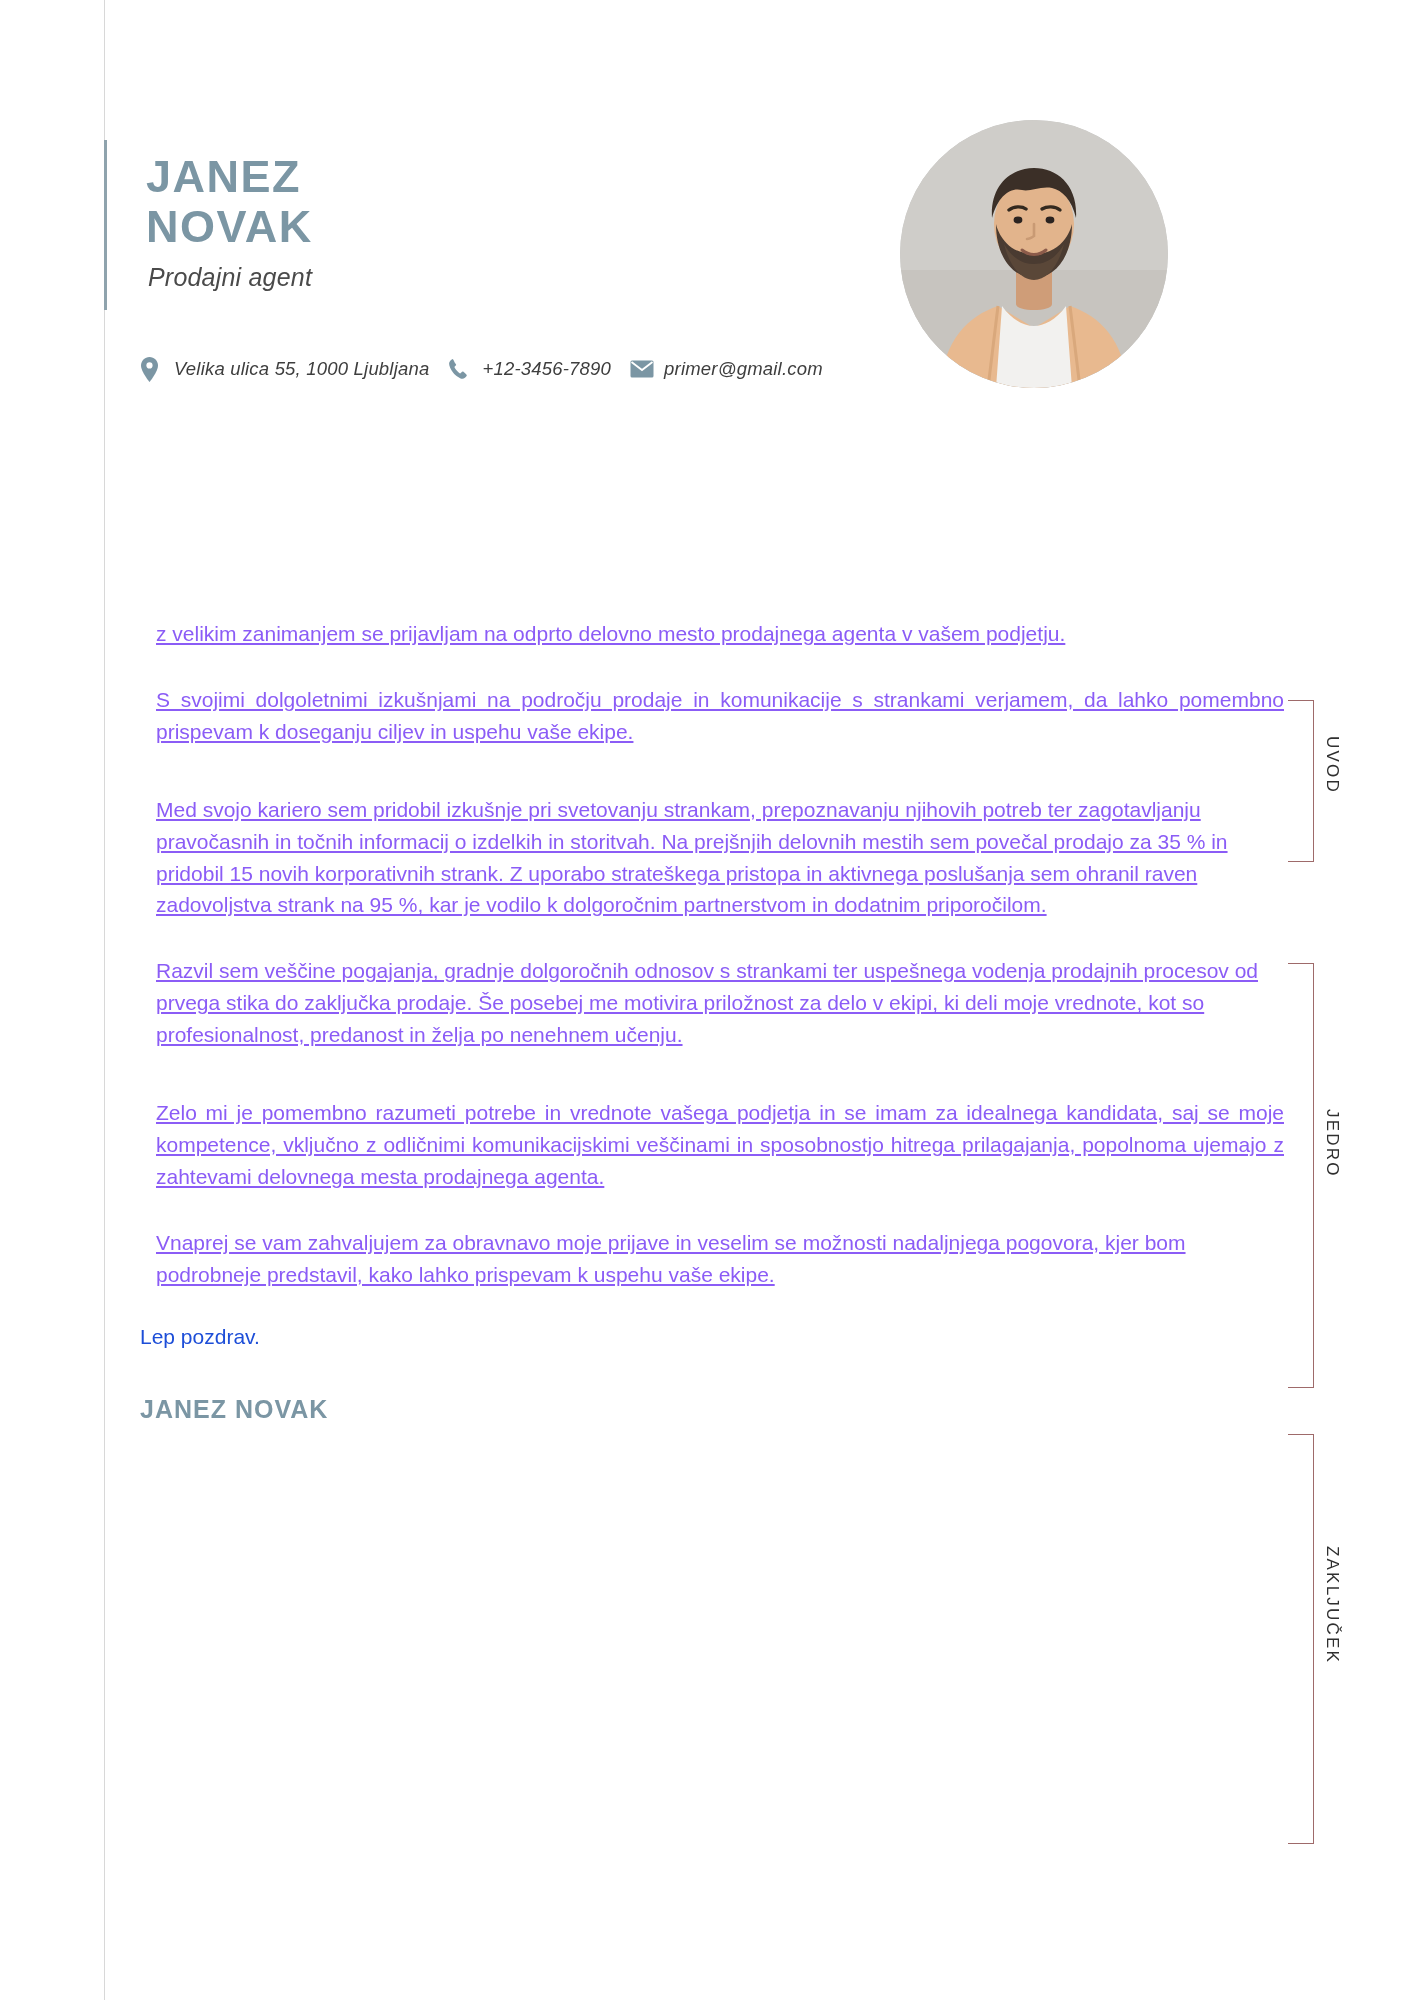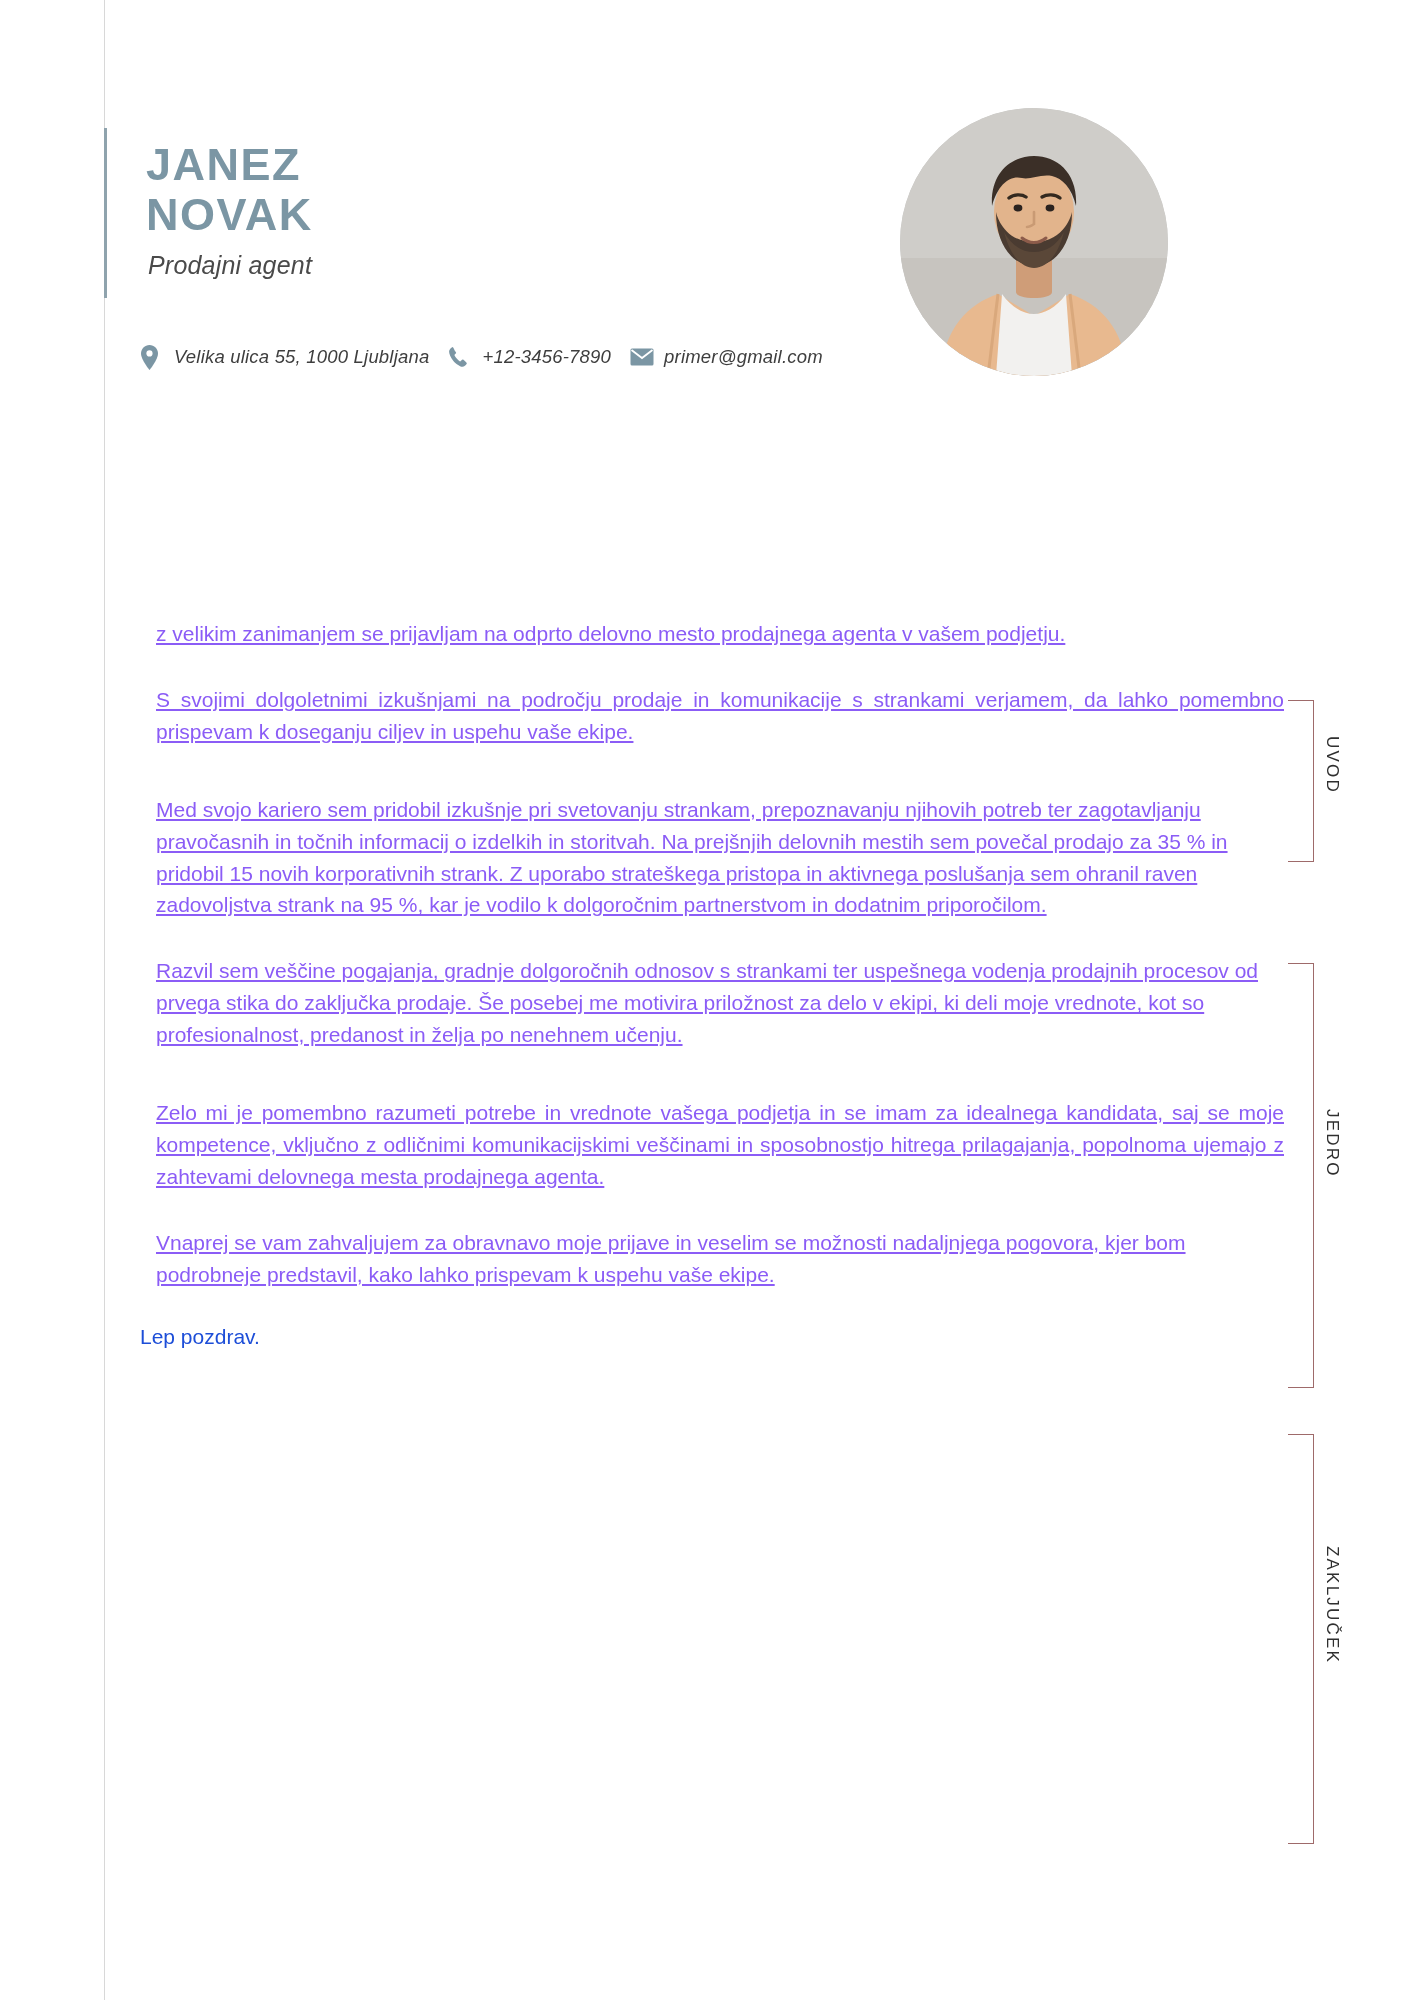--- a/index.html
+++ b/index.html
@@ -23,21 +23,21 @@
     top: 0;
     width: 1px;
     height: 2000px;
     background: #d8d8d8;
   }
 
   
   .header {
     position: absolute;
     left: 0;
-    top: 0;
+    top: 12px;
     width: 1414px;
     height: 500px;
   }
   .header-rule {
     position: absolute;
     left: 104px;
     top: 128px;
     width: 3px;
     height: 170px;
     background: #8fa3ad;
@@ -274,20 +274,21 @@
   <p class="para">z velikim zanimanjem se prijavljam na odprto delovno mesto prodajnega agenta v vašem podjetju.</p>
   <p class="para">S svojimi dolgoletnimi izkušnjami na področju prodaje in komunikacije s strankami verjamem, da lahko pomembno prispevam k doseganju ciljev in uspehu vaše ekipe.</p>
   <div class="section-gap"></div>
   <p class="para nojust">Med svojo kariero sem pridobil izkušnje pri svetovanju strankam, prepoznavanju njihovih potreb ter zagotavljanju pravočasnih in točnih informacij o izdelkih in storitvah. Na prejšnjih delovnih mestih sem povečal prodajo za 35 % in pridobil 15 novih korporativnih strank. Z uporabo strateškega pristopa in aktivnega poslušanja sem ohranil raven zadovoljstva strank na 95 %, kar je vodilo k dolgoročnim partnerstvom in dodatnim priporočilom.</p>
   <p class="para nojust">Razvil sem veščine pogajanja, gradnje dolgoročnih odnosov s strankami ter uspešnega vodenja prodajnih procesov od prvega stika do zaključka prodaje. Še posebej me motivira priložnost za delo v ekipi, ki deli moje vrednote, kot so profesionalnost, predanost in želja po nenehnem učenju.</p>
   <div class="section-gap"></div>
   <p class="para">Zelo mi je pomembno razumeti potrebe in vrednote vašega podjetja in se imam za idealnega kandidata, saj se moje kompetence, vključno z odličnimi komunikacijskimi veščinami in sposobnostjo hitrega prilagajanja, popolnoma ujemajo z zahtevami delovnega mesta prodajnega agenta.</p>
   <p class="para nojust">Vnaprej se vam zahvaljujem za obravnavo moje prijave in veselim se možnosti nadaljnjega pogovora, kjer bom podrobneje predstavil, kako lahko prispevam k uspehu vaše ekipe.</p>
 
   <p class="signoff">Lep pozdrav.</p>
+  <div class="signature">JANEZ NOVAK</div>
 </div>
 
 <div class="marker" id="m1">
   <div class="bracket"></div>
   <div class="marker-label">UVOD</div>
 </div>
 
 <div class="marker" id="m2">
   <div class="bracket"></div>
   <div class="marker-label">JEDRO</div>

